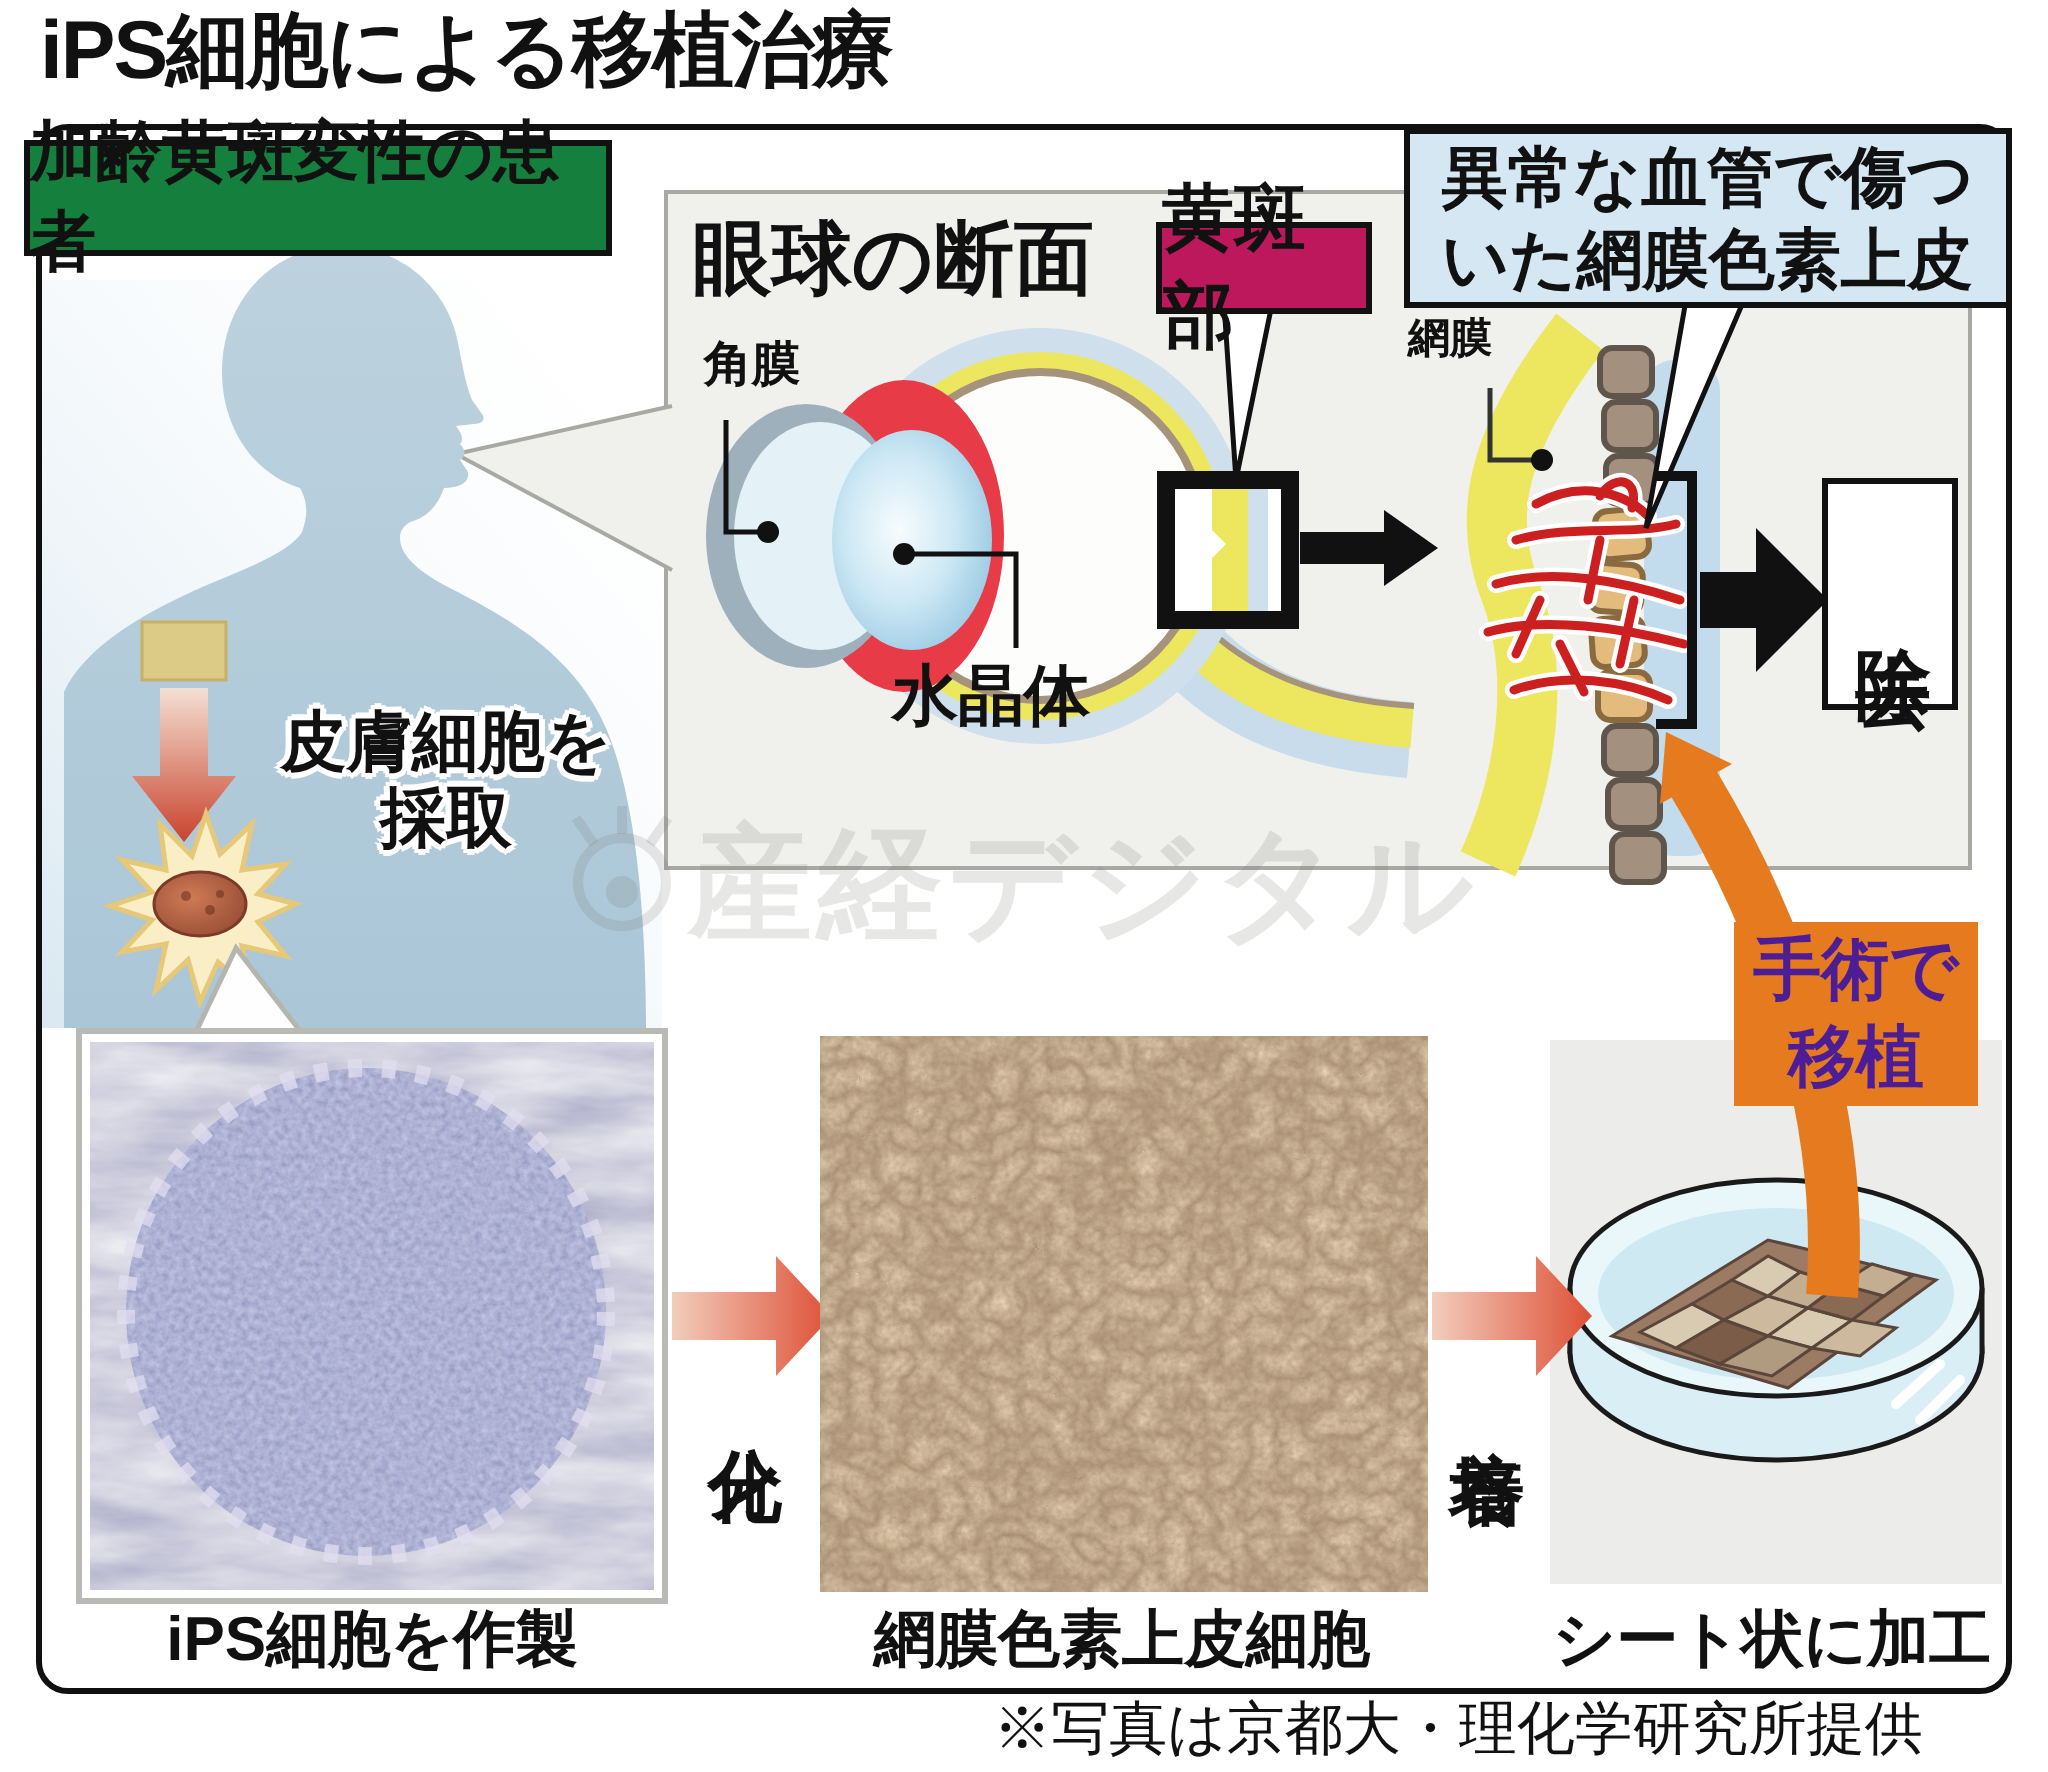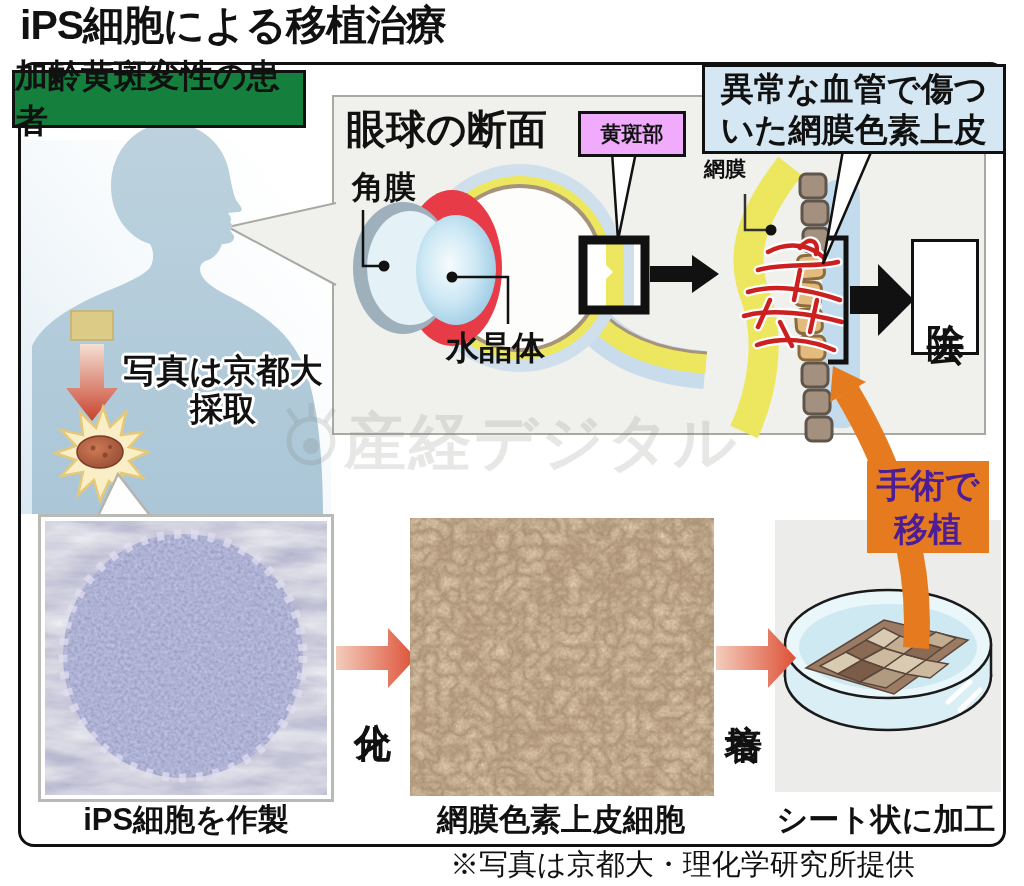--- a/index.html
+++ b/index.html
@@ -8,44 +8,44 @@
   .abs{position:absolute;}
   #art{position:absolute;left:0;top:0;z-index:1;pointer-events:none;}
   .micro{position:absolute;z-index:3;}
   #frame{position:absolute;left:18px;top:62px;width:982px;height:779px;border:3.5px solid #101010;
          border-radius:16px;z-index:4;pointer-events:none;}
   .lbl{position:absolute;z-index:5;color:#111;font-weight:bold;}
   #title{left:20px;top:-2px;font-size:41px;letter-spacing:-1px;z-index:5;}
   #patient-box{left:12px;top:70px;width:288px;height:52px;background:#15803d;border:3px solid #111;
                font-size:33px;display:flex;align-items:center;justify-content:center;}
   #eye-title{left:346px;top:102px;font-size:40px;}
-  #cornea-lb{left:352px;top:166px;font-size:32px;}
+  #cornea-lb{left:352px;top:166px;font-size:24px;}
   #lens-lb{left:446px;top:326px;font-size:33px;}
-  #macula-box{left:578px;top:111px;width:102px;height:40px;background:#f0abfc;border:3px solid #111;
-              font-size:21px;display:flex;align-items:center;justify-content:center;}
+  #macula-box{left:578px;top:111px;width:102px;height:40px;background:#be185d;border:3px solid #111;
+              font-size:36px;display:flex;align-items:center;justify-content:center;}
   #callout-box{left:702px;top:64px;width:298px;height:84px;background:#d5e7f3;border:3px solid #111;
                font-size:33px;line-height:1.25;display:flex;align-items:center;justify-content:center;
                text-align:left;white-space:pre-line;}
   #retina-lb{left:704px;top:155px;font-size:21px;}
   #removal-box{left:911px;top:239px;width:62px;height:110px;background:#fff;border:3.5px solid #111;
                display:flex;align-items:center;justify-content:center;}
   #removal-box span{writing-mode:vertical-rl;text-orientation:upright;font-size:38px;font-weight:bold;letter-spacing:4px;}
   #skin-lb{left:118px;top:352px;width:210px;font-size:33px;text-align:center;line-height:1.15;white-space:pre-line;
            text-shadow:-2px -2px 0 #fff,2px -2px 0 #fff,-2px 2px 0 #fff,2px 2px 0 #fff,0 3px 0 #fff,0 -3px 0 #fff,3px 0 0 #fff,-3px 0 0 #fff;}
   #surgery-box{left:867px;top:461px;width:122px;height:92px;background:#e57b1e;color:#4c1d95;
                font-size:34px;line-height:1.3;display:flex;align-items:center;justify-content:center;
                text-align:center;white-space:pre-line;}
   .steplbl{top:799px;font-size:31px;text-align:center;}
   #step1-lb{left:38px;width:296px;}
   #step2-lb{left:400px;width:322px;}
   #step3-lb{left:766px;width:240px;}
   .vtext{writing-mode:vertical-rl;text-orientation:upright;font-size:37px;font-weight:bold;letter-spacing:2px;}
   #diff-lb{left:347px;top:694px;}
   #cult-lb{left:718px;top:694px;}
-  #credit{left:450px;top:845px;width:558px;font-size:29px;font-weight:normal;text-align:left;
+  #credit{left:450px;top:845px;width:558px;font-size:29px;font-weight:normal;text-align:center;
           font-family:"Liberation Serif", serif;}
   #watermark{left:344px;top:400px;font-size:62px;letter-spacing:3px;color:rgba(120,120,112,0.18);z-index:2;font-weight:bold;}
 </style>
 </head>
 <body>
 
 <div id="canvas">
 
   <svg id="art" width="1024" height="886" viewBox="0 0 1024 886">
     <defs>
@@ -302,21 +302,21 @@
   <div class="lbl" id="eye-title">眼球の断面</div>
   <div class="lbl" id="cornea-lb">角膜</div>
   <div class="lbl" id="lens-lb">水晶体</div>
   <div class="lbl" id="macula-box">黄斑部</div>
   <div class="lbl" id="callout-box">異常な血管で傷つ
 いた網膜色素上皮</div>
   <div class="lbl" id="retina-lb">網膜</div>
   <div class="lbl" id="removal-box">
     <span>除去</span>
   </div>
-  <div class="lbl" id="skin-lb">写真は京都大
+  <div class="lbl" id="skin-lb">皮膚細胞を
 採取</div>
   <div class="lbl" id="surgery-box">手術で
 移植</div>
   <div class="lbl steplbl" id="step1-lb">iPS細胞を作製</div>
   <div class="lbl vtext" id="diff-lb">分化</div>
   <div class="lbl steplbl" id="step2-lb">網膜色素上皮細胞</div>
   <div class="lbl vtext" id="cult-lb">培養</div>
   <div class="lbl steplbl" id="step3-lb">シート状に加工</div>
   <div class="lbl" id="credit">※写真は京都大・理化学研究所提供</div>
 </div>

